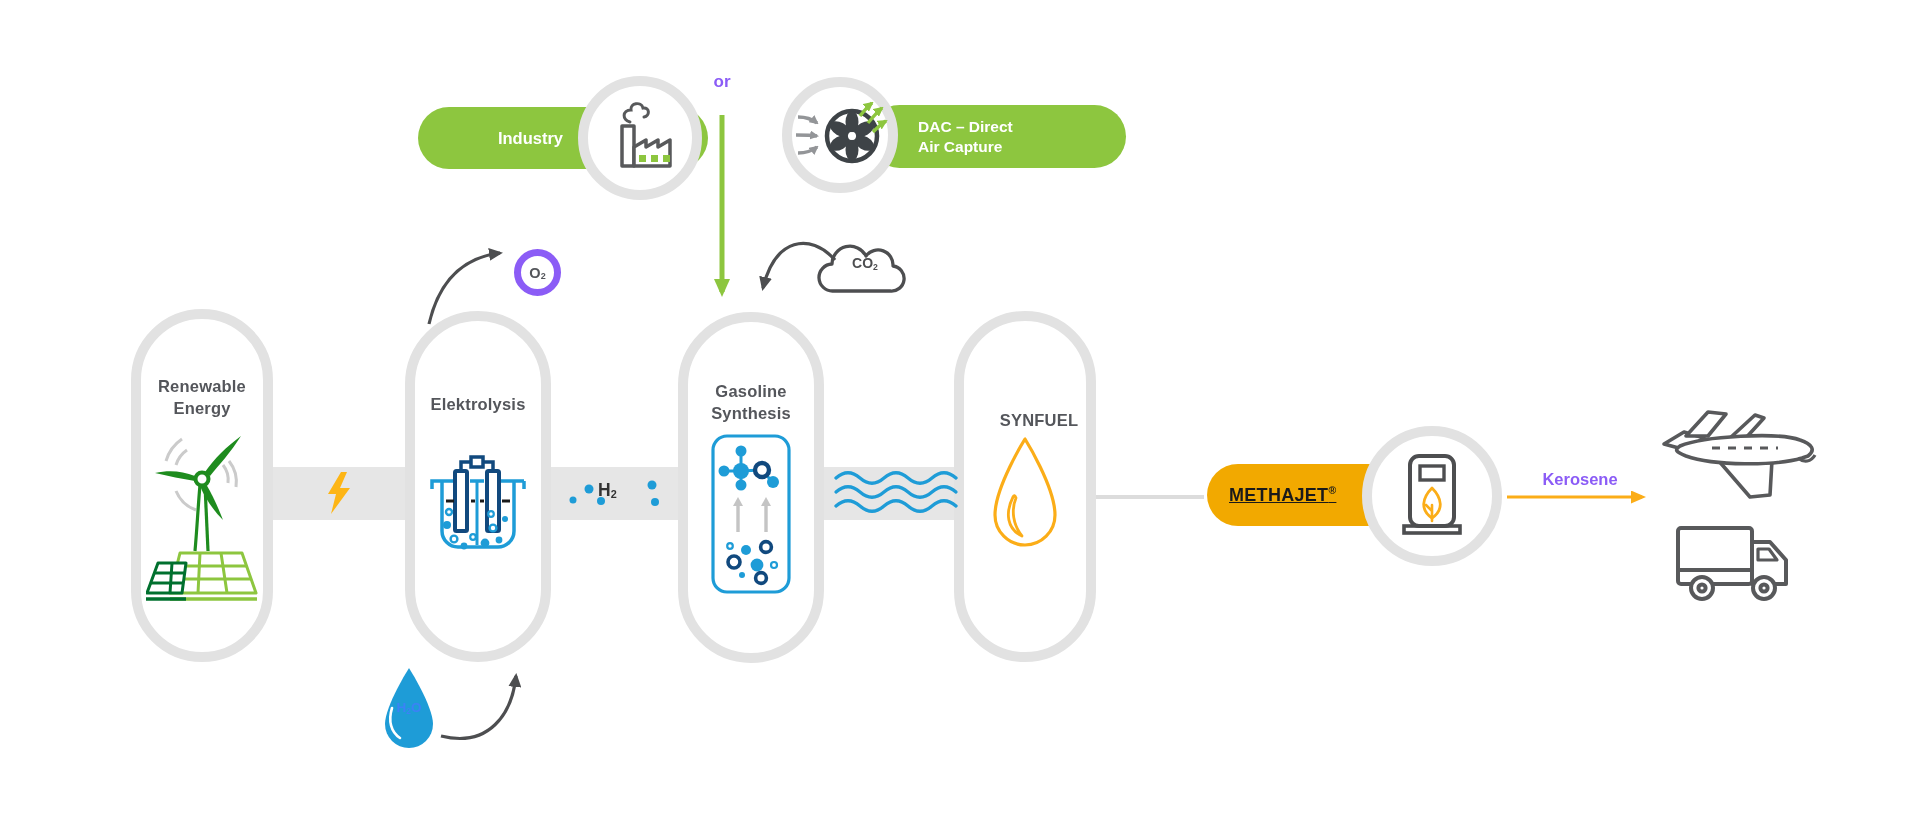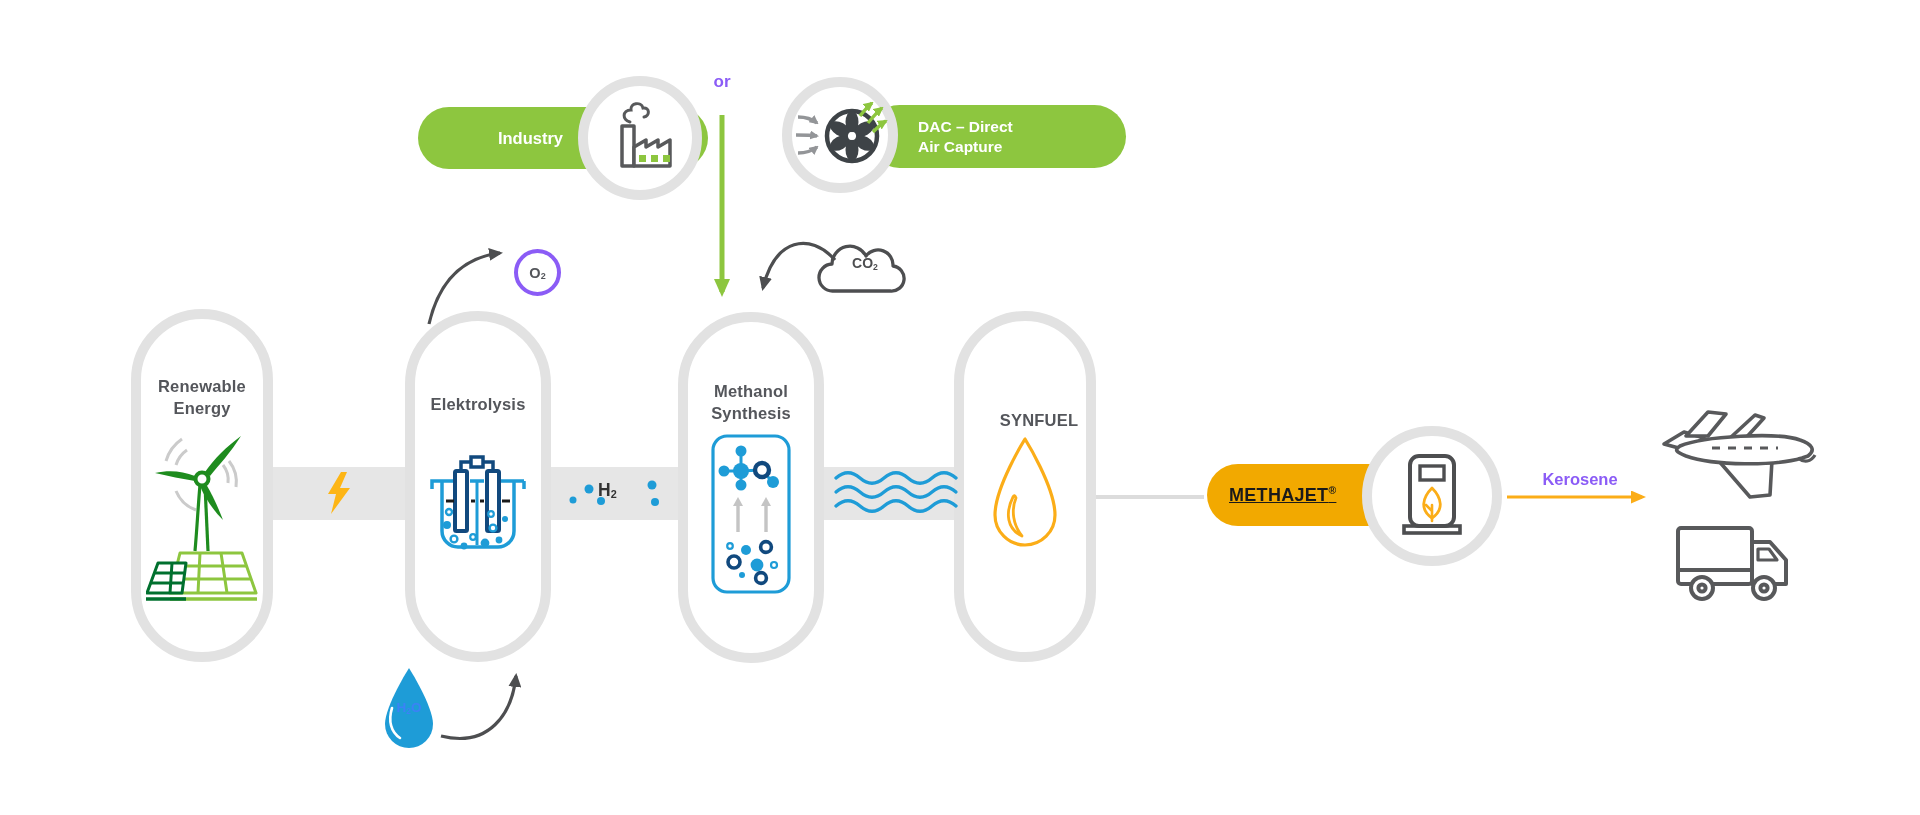--- a/index.html
+++ b/index.html
@@ -16,21 +16,21 @@
   
   .pill{position:absolute;background:#8DC63F;border-radius:33px;z-index:1;display:flex;
         align-items:center;color:#fff;font-weight:700;}
   .pill-amber{background:#F2A900;color:#1A1A1A;}
   
   .ring{position:absolute;background:#fff;border:10px solid #E2E2E2;border-radius:50%;
         box-sizing:border-box;z-index:2;}
   .ring svg{position:absolute;}
   .lbl{position:absolute;color:#8b5cf6;font-weight:700;}
   .chem sub{font-size:.62em;font-weight:inherit;vertical-align:baseline;position:relative;top:.22em;}
-  .badge{position:absolute;background:#fff;border:4px solid #8b5cf6;border-radius:50%;
+  .badge{position:absolute;background:#fff;border:7px solid #8b5cf6;border-radius:50%;
          box-sizing:border-box;display:flex;align-items:center;justify-content:center;
          color:#54565B;font-weight:700;z-index:4;}
   .overlay{position:absolute;left:0;top:0;z-index:5;pointer-events:none;}
   .z3{z-index:3;} .z4{z-index:4;}
   sup.reg{font-size:.58em;vertical-align:super;}
 </style>
 </head>
 <body>
 
 <div id="canvas">
@@ -165,21 +165,21 @@
         <circle cx="65" cy="73" r="3.4" fill="#fff" stroke="#1E9CD7" stroke-width="2.4"></circle>
         <circle cx="63" cy="59" r="2.8" fill="#fff" stroke="#1E9CD7" stroke-width="2.2"></circle>
         <circle cx="71" cy="85" r="3.4" fill="#1E9CD7"></circle>
         <circle cx="77" cy="64" r="3" fill="#1E9CD7"></circle>
       </g>
     </svg>
   </div>
 
   <div class="capsule" style="left:678px;top:312px;width:146px;height:351px;">
     <div class="capsule-title" style="top:58px;">
-      <span>Methanol</span><br><span>Synthesis</span>
+      <span>Gasoline</span><br><span>Synthesis</span>
     </div>
     <svg class="abs" style="left:23px;top:112px;" width="80" height="160" viewBox="0 0 80 160">
       <rect x="2" y="2" width="76" height="156" rx="14" fill="#fff" stroke="#1E9CD7" stroke-width="3.2"></rect>
       <path d="M30,37 L30,18 M30,37 L14,37 M30,37 L30,50 M30,37 L50,36 M50,36 L61,47" fill="none" stroke="#1E9CD7" stroke-width="3"></path>
       <circle cx="30" cy="37" r="8" fill="#1E9CD7"></circle>
       <circle cx="30" cy="17" r="5.5" fill="#1E9CD7"></circle>
       <circle cx="13" cy="37" r="5.5" fill="#1E9CD7"></circle>
       <circle cx="30" cy="51" r="5.5" fill="#1E9CD7"></circle>
       <circle cx="51" cy="36" r="7" fill="#fff" stroke="#11497E" stroke-width="4.4"></circle>
       <circle cx="62" cy="48" r="6" fill="#1E9CD7"></circle>

